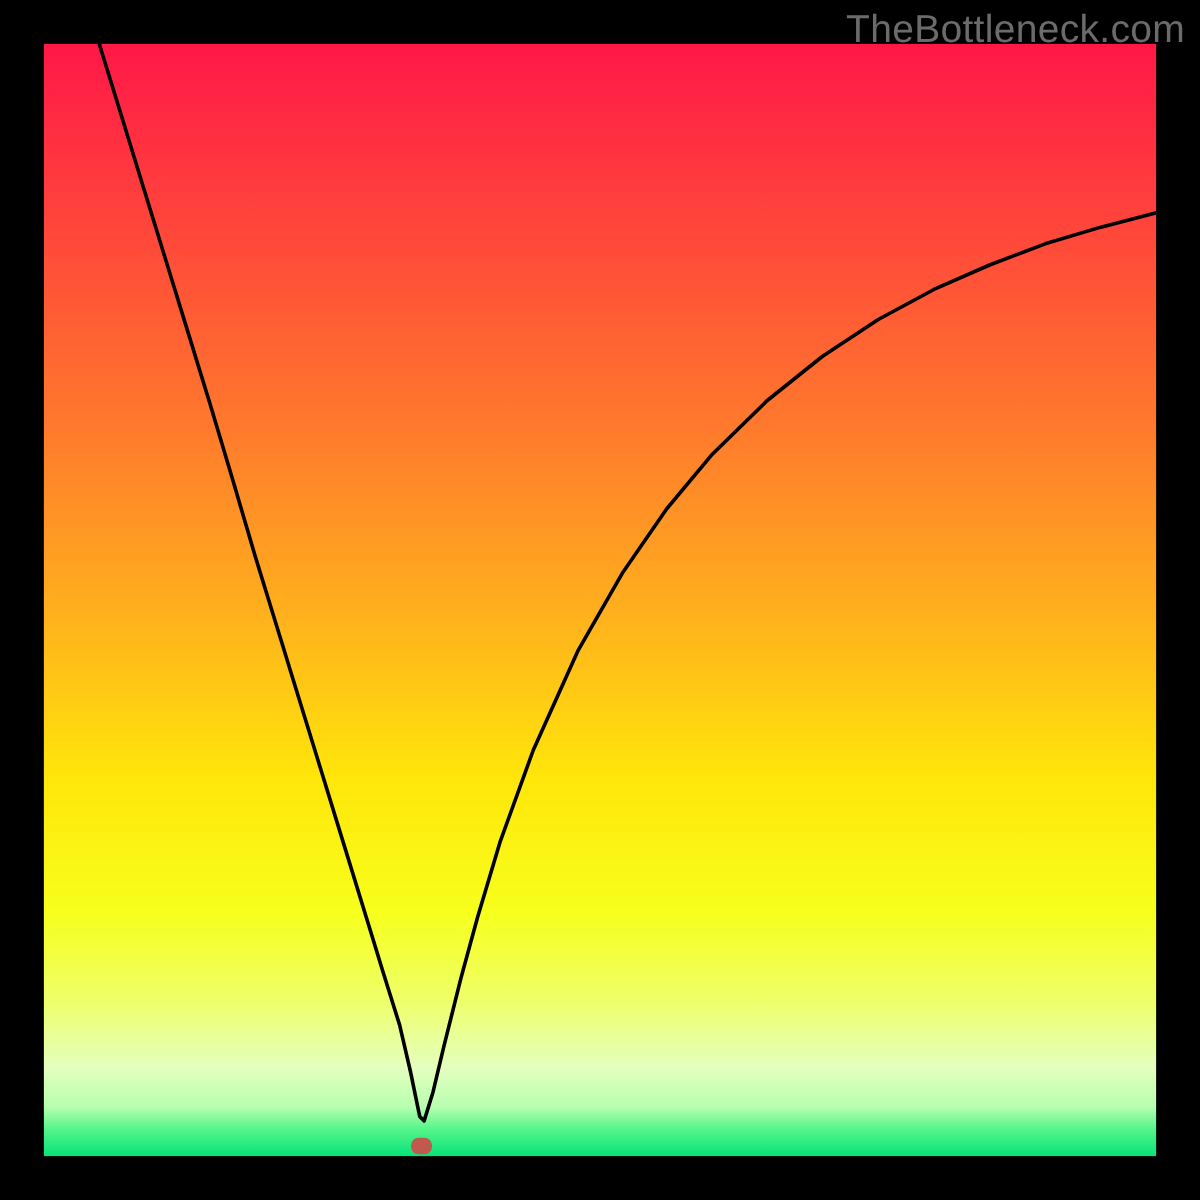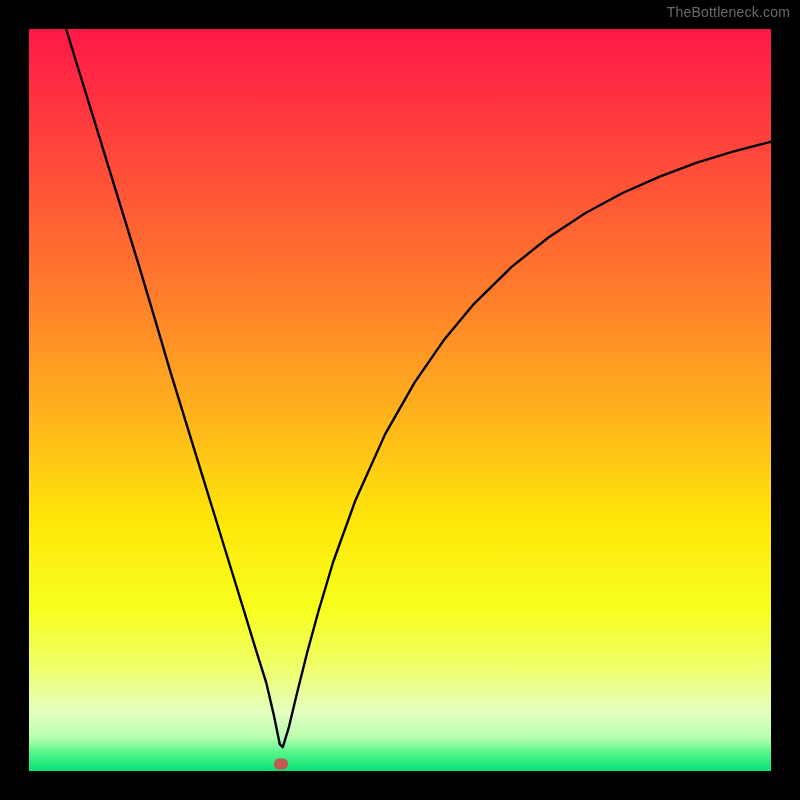--- a/index.html
+++ b/index.html
@@ -22,21 +22,21 @@
   .gradient {
     position: absolute;
     left: 0; top: 0;
     width: 100%; height: 100%;
   }
   .attribution {
     position: absolute;
     top: 4px;
     right: 10px;
     color: #6b6b6b;
-    font-size: 14px;
+    font-size: 26px;
     letter-spacing: 0.2px;
     font-weight: 500;
   }
   .curve {
     position: absolute;
     left: 0; top: 0;
     width: 742px;
     height: 742px;
     pointer-events: none;
   }

